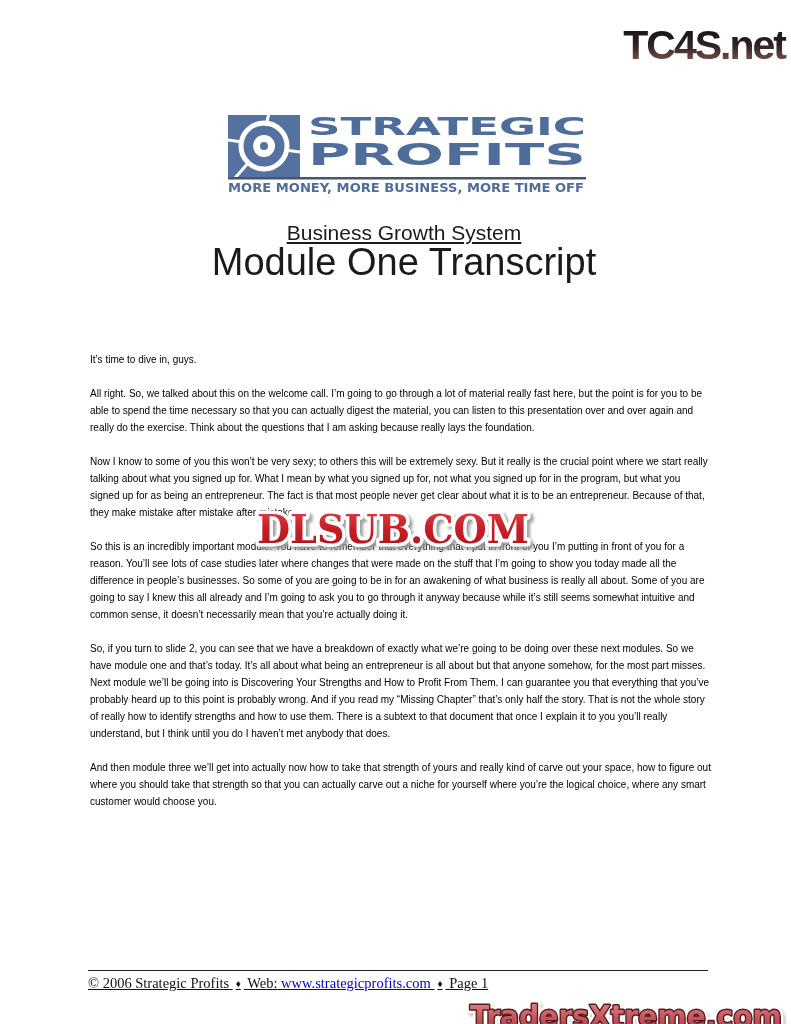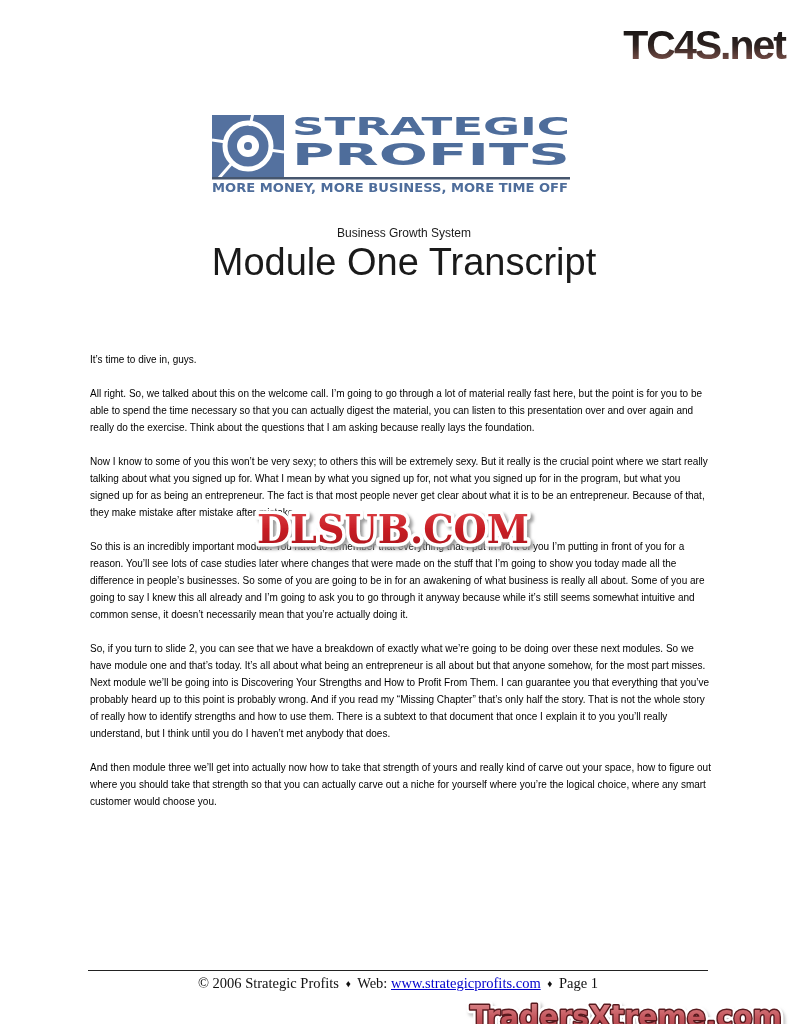--- a/index.html
+++ b/index.html
@@ -8,33 +8,34 @@
     position: relative;
     width: 791px;
     height: 1024px;
     background: #ffffff;
     margin: 17px auto;
     overflow: hidden;
     font-family: "Liberation Sans", sans-serif;
     color: #1e1e1e;
   }
   .tc4s-wrap { position: absolute; top: 2px; right: 4px; }
-  .logo-wrap { position: absolute; top: 94px; left: 212px; }
+  .logo-wrap { position: absolute; top: 94px; left: 228px; }
   .title-block {
     position: absolute;
     top: 204px;
     left: 88px;
     width: 632px;
     text-align: center;
     color: #1a1a1a;
   }
   .title-block .subtitle {
-    font-size: 12px;
+    font-size: 21px;
     line-height: 24px;
     font-weight: 400;
+    text-decoration: underline;
   }
   .title-block .main-title {
     font-size: 38px;
     line-height: 34px;
     font-weight: 400;
   }
   .body-text {
     position: absolute;
     top: 334px;
     left: 90px;
@@ -51,25 +52,26 @@
     left: 88px;
     width: 620px;
     height: 1px;
     background: #222222;
   }
   .footer-text {
     position: absolute;
     top: 958px;
     left: 88px;
     width: 620px;
-    text-align: center;
+    text-align: left;
     font-family: "Liberation Serif", serif;
     font-size: 14.5px;
     color: #111111;
     white-space: nowrap;
+    text-decoration: underline;
   }
   .footer-text .diamond {
     font-size: 10px;
     vertical-align: 1px;
     padding: 0 3px;
     color: #111111;
   }
   .footer-text a.weblink {
     color: #0000cc;
     text-decoration: underline;

